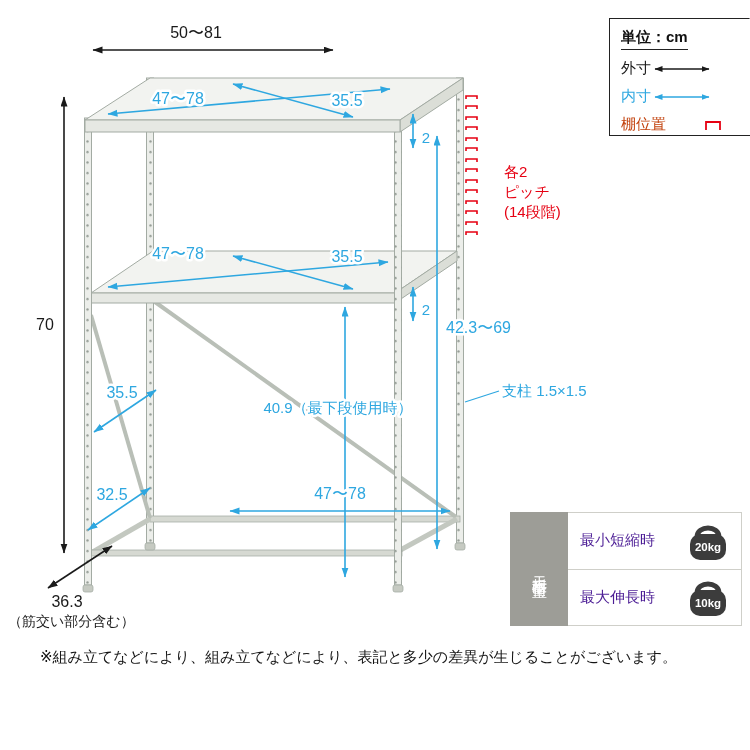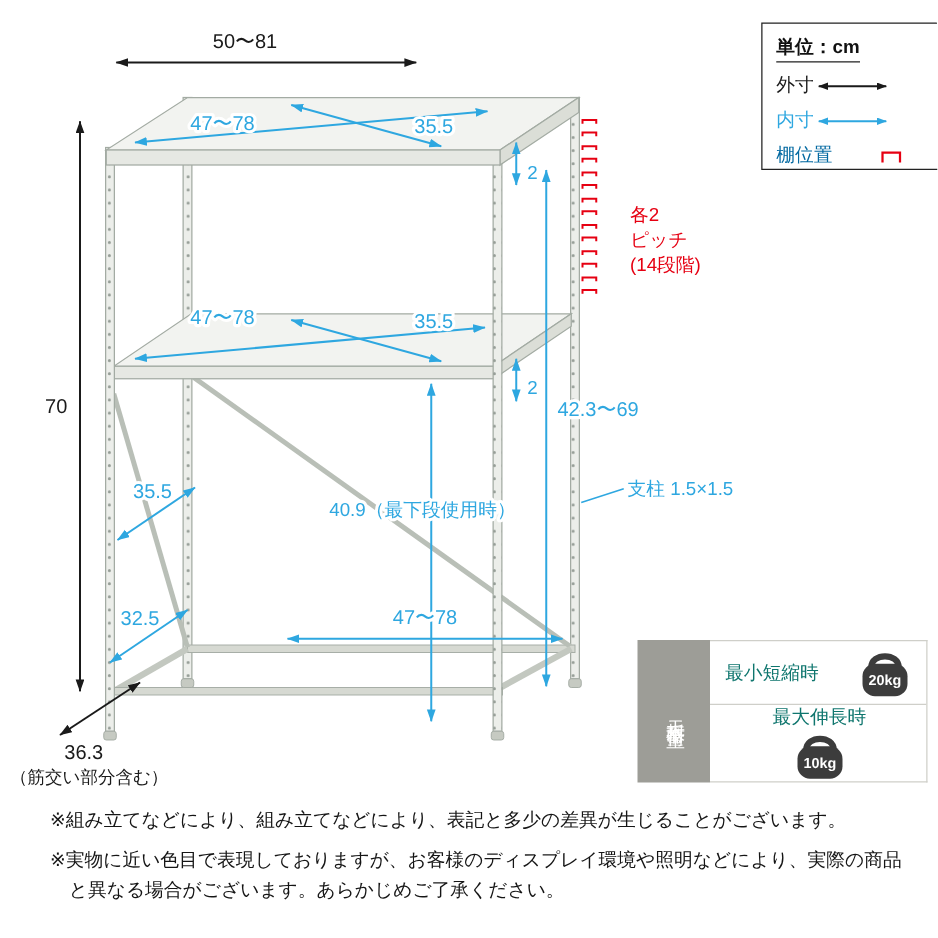--- a/index.html
+++ b/index.html
@@ -16,33 +16,33 @@
 
   
   .legend{position:absolute;left:585px;top:18px;width:157px;height:118px;
     border:1.5px solid #222;box-sizing:border-box;padding:9px 11px;background:#fff;margin-left:24px;}
   .legend .unit{font-size:15px;font-weight:600;color:#111;display:inline-block;
     border-bottom:1.5px solid #222;padding-bottom:2px;}
   .legend .row{display:flex;justify-content:flex-start;align-items:center;margin-top:9px;}
   .legend .row .lbl{font-size:15px;}
   .lbl-outer{color:#1a1a1a;}
   .lbl-inner{color:#2ea7e0;}
-  .lbl-shelf{color:#0369a1;}
+  .lbl-shelf{color:#c2410c;}
 
   
   .loadbox{position:absolute;left:510px;top:512px;width:232px;height:114px;display:flex;}
   .loadbox .head{width:58px;background:#9d9d97;color:#fff;display:flex;align-items:center;
     justify-content:center;writing-mode:vertical-rl;font-size:15px;letter-spacing:2px;}
   .loadbox .head span{display:block;margin:0 2px;}
   .loadbox .body{flex:1;border:1px solid #cfcfc9;border-left:none;box-sizing:border-box;
     display:flex;flex-direction:column;background:#fff;}
   .loadbox .lrow{flex:1;display:flex;align-items:center;justify-content:space-between;
     padding:0 10px 0 12px;}
-  .loadbox .lrow + .lrow{border-top:1px solid #cfcfc9;flex-direction:column;}
-  .loadbox .lrow .lbl{font-size:15px;color:#0f766e;}
+  .loadbox .lrow + .lrow{border-top:1px solid #cfcfc9;}
+  .loadbox .lrow .lbl{font-size:15px;color:#4c1d95;}
 
   
   .notes{position:absolute;left:40px;top:645px;width:692px;}
   .notes p{margin:0 0 9px 0;font-size:15px;line-height:1.55;color:#151515;
     text-indent:-1em;padding-left:1em;}
 </style>
 </head>
 <body>
 
 <div id="stage">
@@ -217,16 +217,15 @@
           <path d="M12 17 C12 5, 34 5, 34 17" stroke="#3c3c3c" stroke-width="5" fill="none"></path>
           <rect x="5" y="14" width="36" height="26" rx="10" fill="#3c3c3c"></rect>
           <text x="23" y="31" text-anchor="middle" fill="#fff" font-size="11.5" font-weight="bold">10kg</text>
         </svg>
       </div>
     </div>
   </div>
 
   <div class="notes">
     <p>※組み立てなどにより、組み立てなどにより、表記と多少の差異が生じることがございます。</p>
-    <p>※実物に近い色目で表現しておりますが、お客様のディスプレイ環境や照明などにより、実際の商品と異なる場合がございます。あらかじめご了承ください。</p>
   </div>
 
 </div>
 
 </body></html>

